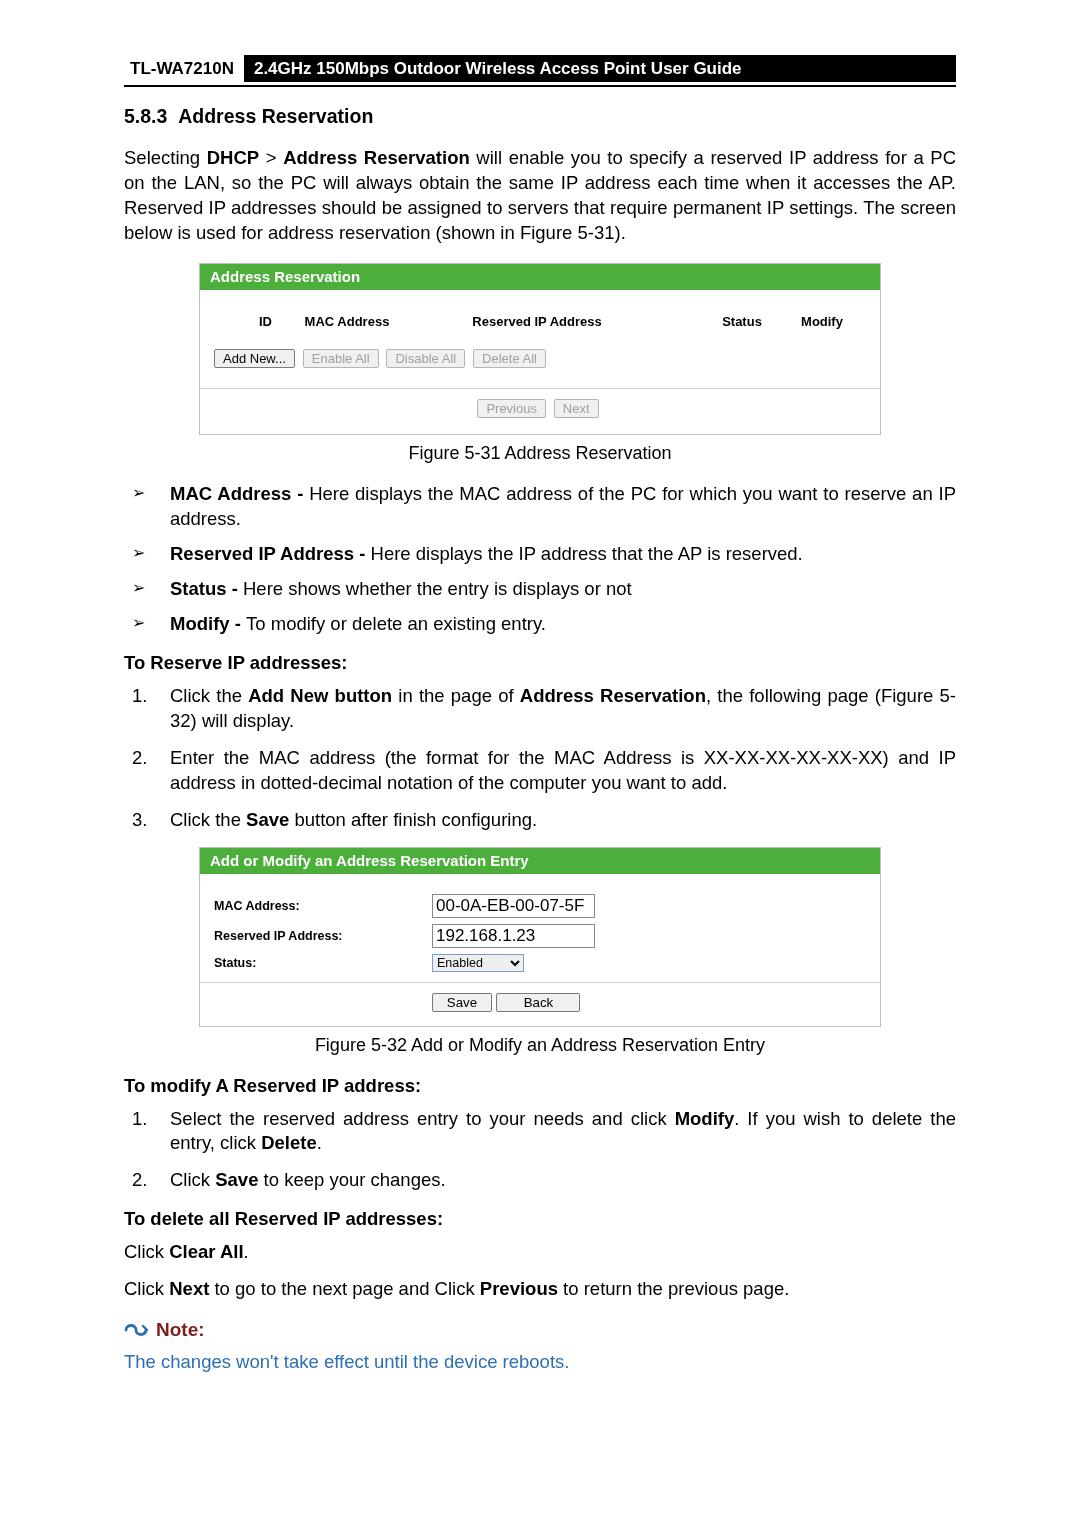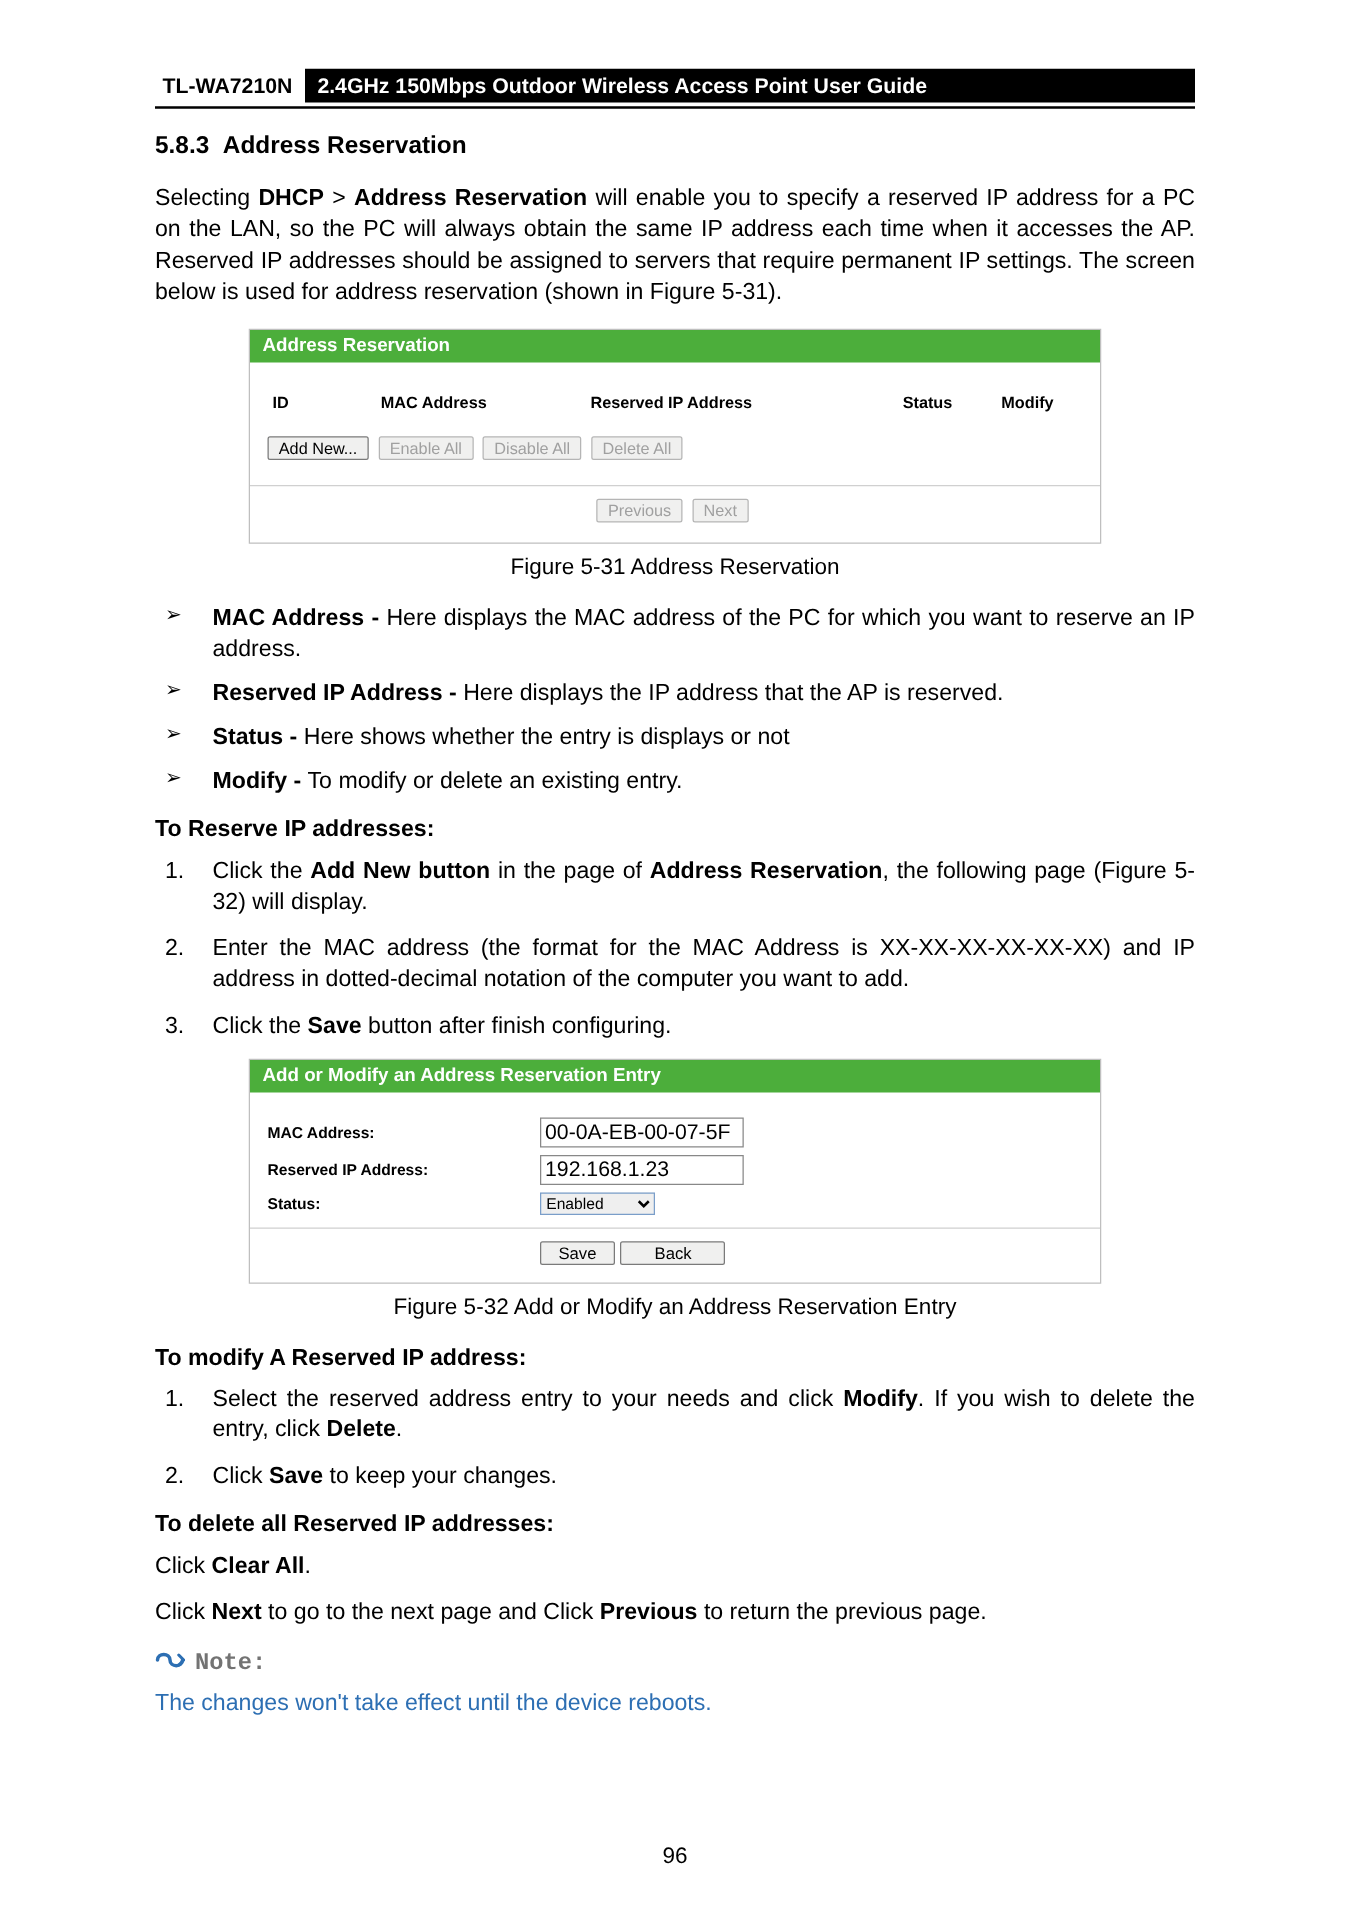--- a/index.html
+++ b/index.html
@@ -74,21 +74,21 @@
     padding: 24px 14px 10px 14px;
     font-size: 14px;
     font-family: Arial, sans-serif;
   }
   .router-table-head {
     display: flex;
     font-weight: bold;
     font-size: 13px;
     padding: 0 4px 20px 4px;
   }
-  .router-table-head .c1 { width: 54px; text-align:left;}
+  .router-table-head .c1 { width: 54px; text-align:right;}
   .router-table-head .c2 { width: 150px; text-align:center;}
   .router-table-head .c3 { width: 230px; text-align:center;}
   .router-table-head .c4 { flex:1; }
   .router-table-head .c5 { width: 80px; text-align:center;}
   .router-table-head .c6 { width: 80px; text-align:center;}
   .router-buttons-row {
     padding: 0 0 10px 0;
   }
   .router-buttons-row button, .router-pag button {
     font-family: Arial, sans-serif;
@@ -194,26 +194,25 @@
   }
   .sel-input {
     font-family: Arial, sans-serif;
     font-size: 12.5px;
     width: 92px;
     border: 1px solid #7a9ec9;
   }
 
   .note-head {
     display: flex;
-    align-items: flex-start;
-    color: #737373;
+    align-items: center;
+    color: #7f1d1d;
     font-weight: bold;
     font-size: 19px;
     margin: 4px 0 10px 0;
-    font-family: Liberation Mono, monospace;
   }
   .note-icon {
     width: 24px; height: 18px;
     margin-right: 8px;
     display: inline-block;
   }
   .note-body {
     color: #2d6fb3;
     font-size: 18.5px;
     margin-bottom: 20px;
@@ -338,14 +337,13 @@
     <span class="note-icon">
       <svg viewBox="0 0 24 18" width="24" height="18">
         <path d="M2 9 C2 3, 12 3, 12 9 C12 15, 22 15, 22 9" fill="none" stroke="#2d6fb3" stroke-width="2.8" stroke-linecap="round"></path>
         <path d="M19 5 L23 9 L19 13" fill="none" stroke="#2d6fb3" stroke-width="2.4" stroke-linecap="round" stroke-linejoin="round"></path>
       </svg>
     </span>
     <span>Note:</span>
   </div>
   <div class="note-body">The changes won't take effect until the device reboots.</div>
 
-  <div class="page-num">96</div>
 </div>
 
 </body></html>

